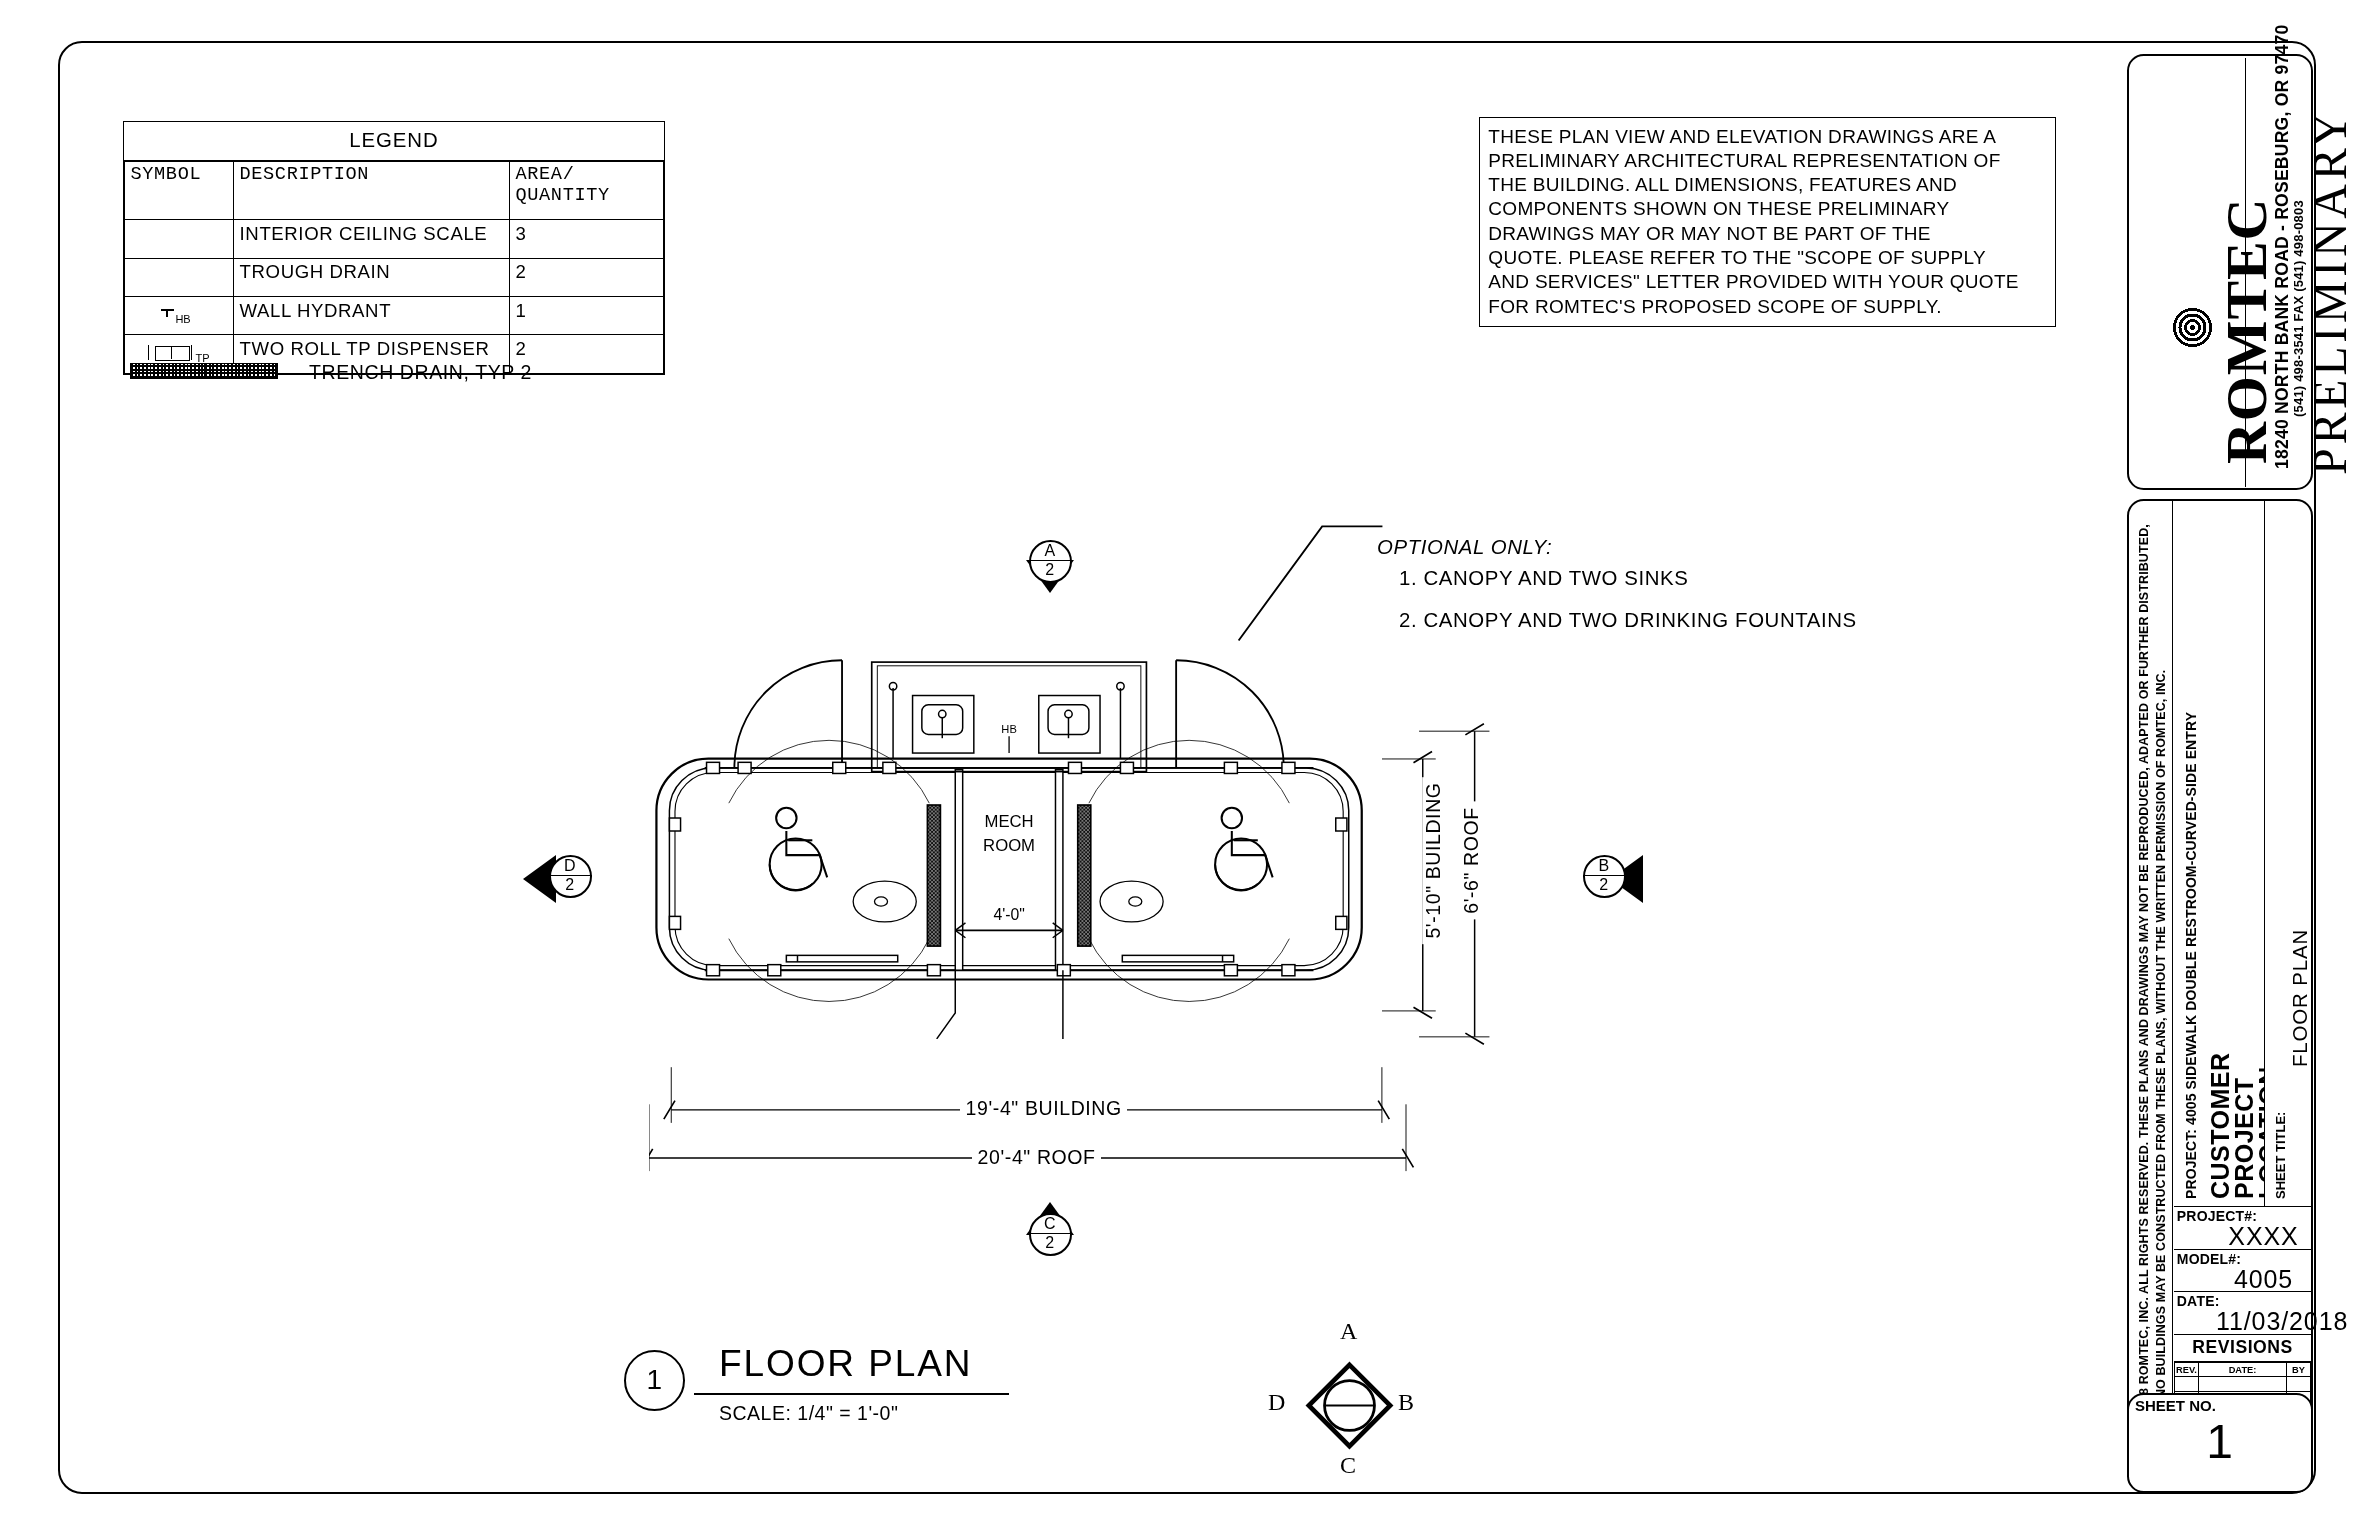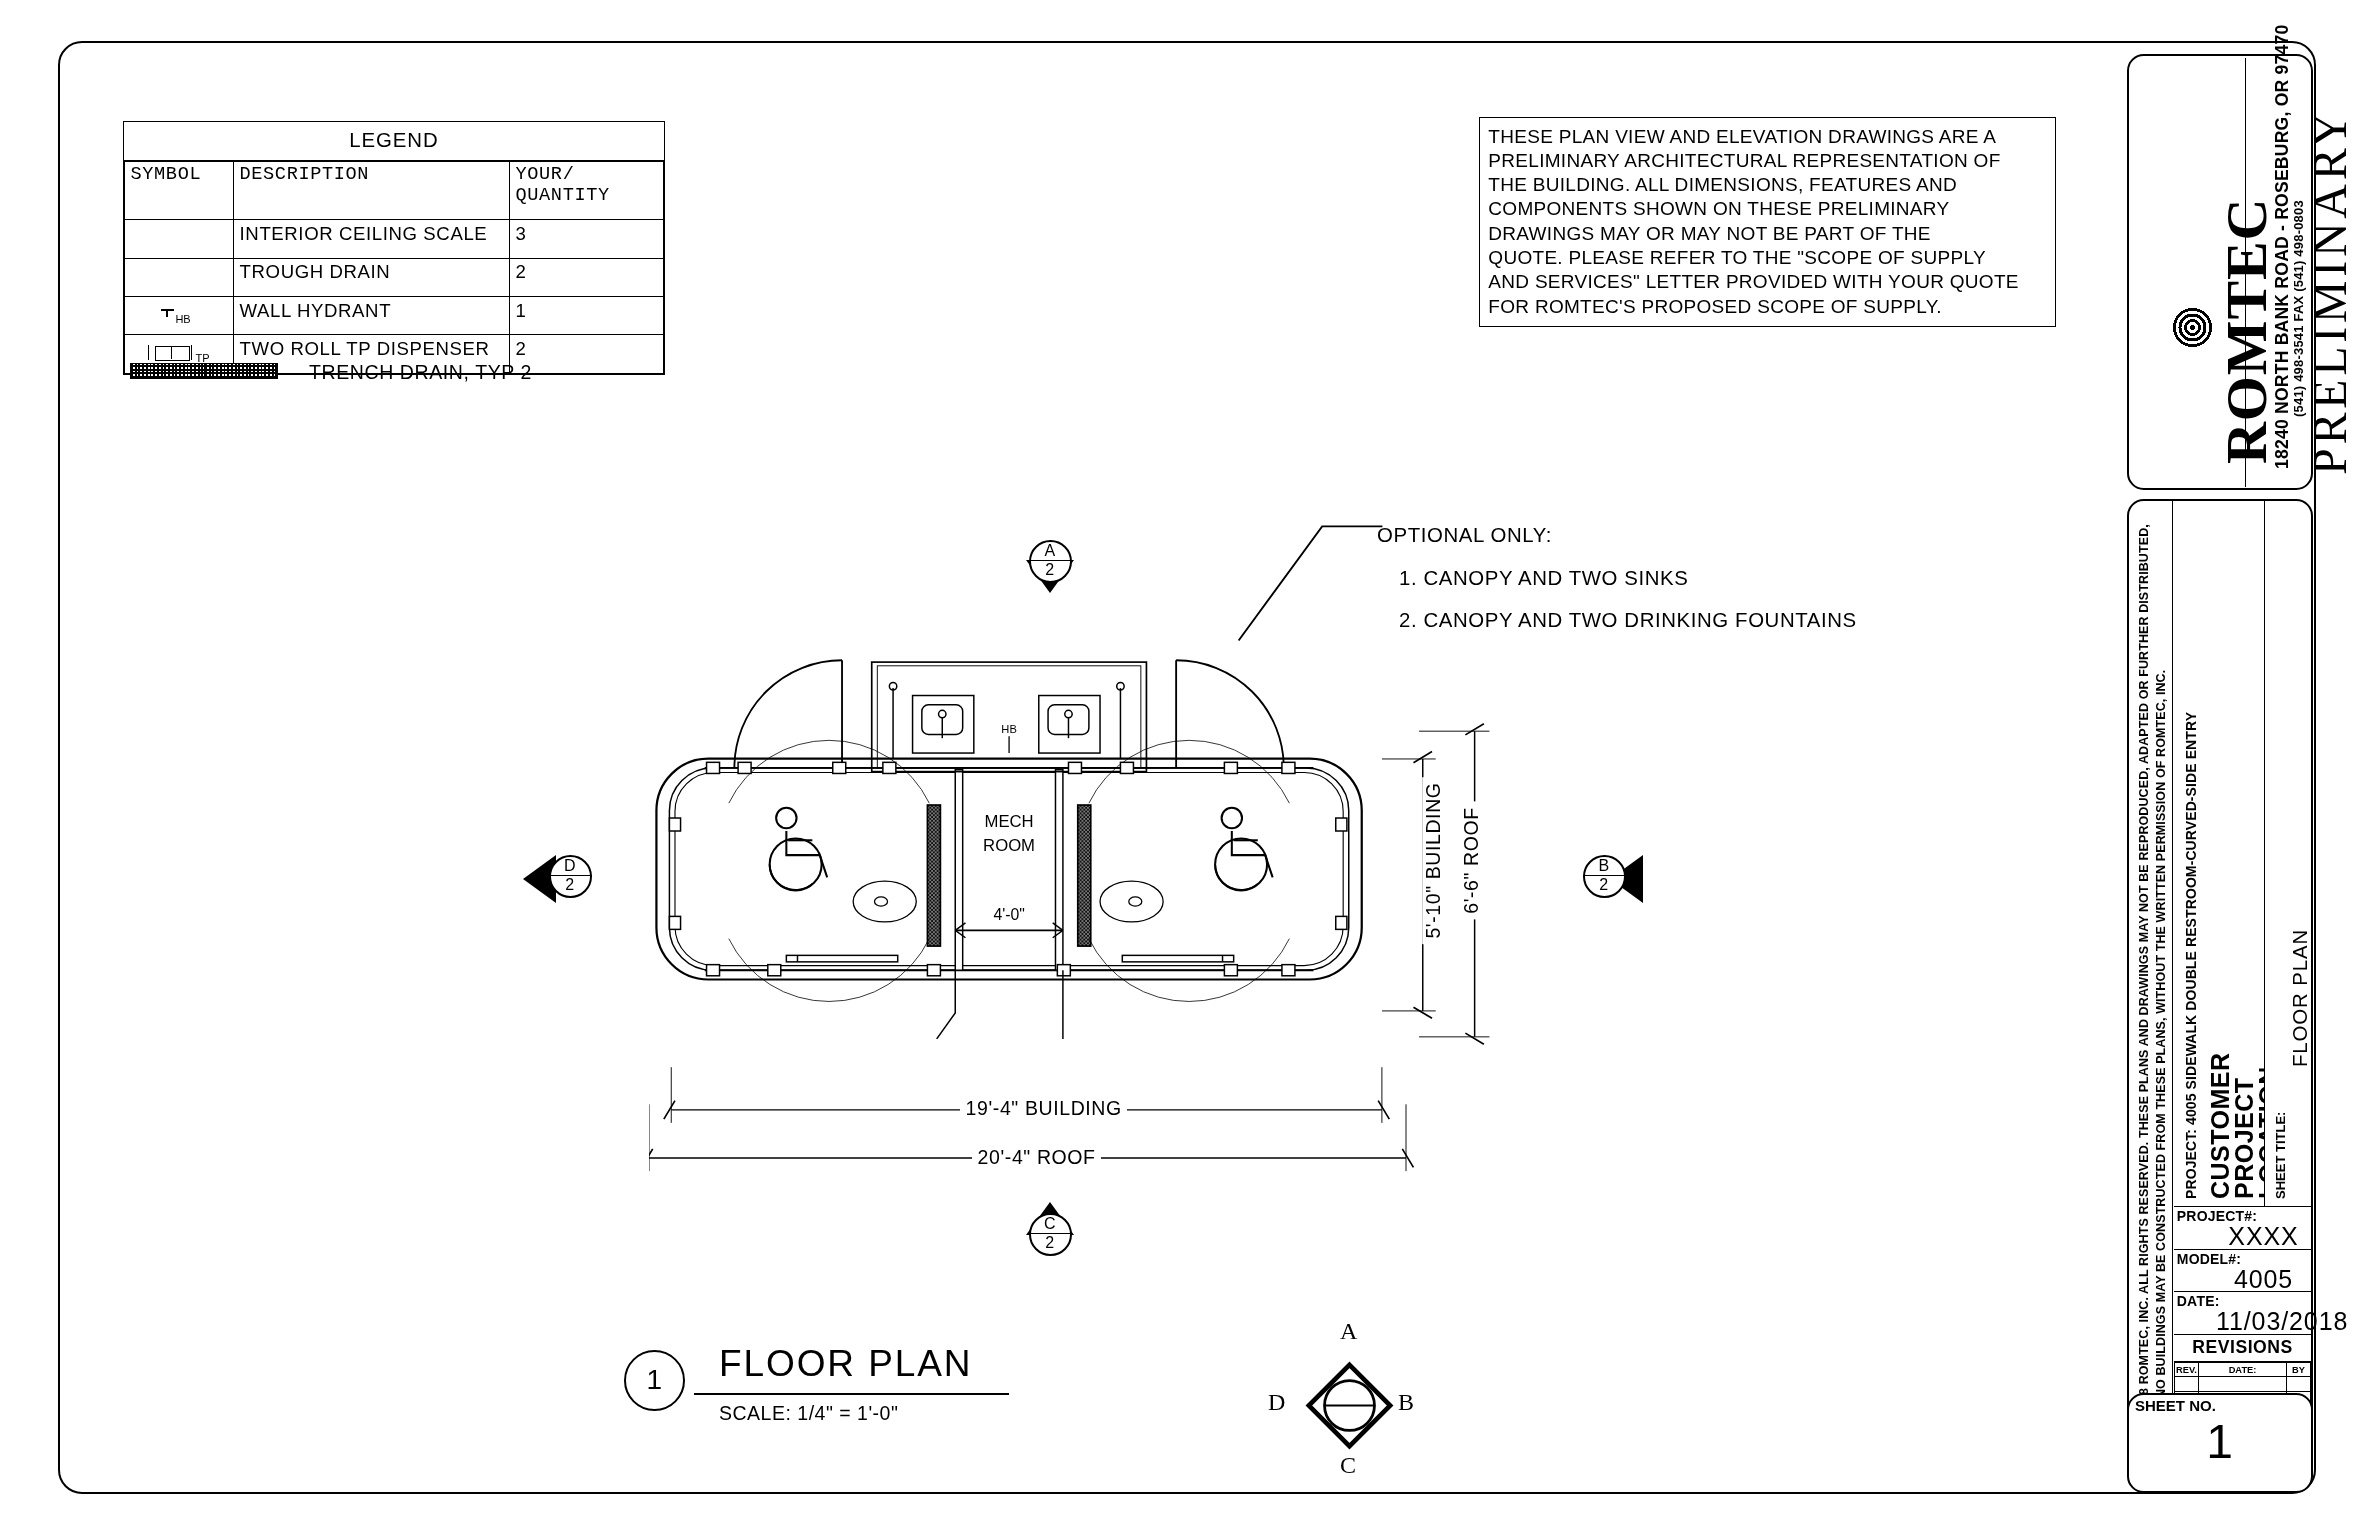--- a/index.html
+++ b/index.html
@@ -153,21 +153,21 @@
 
   
   #plan-title-num{position:absolute;left:624px;top:1350px;width:61px;height:61px;border:2.8px solid #000;border-radius:50%;box-sizing:border-box;
                   text-align:center;line-height:56px;font-size:28px;}
   #plan-title-txt{position:absolute;left:719px;top:1343px;font-size:37px;letter-spacing:1.9px;}
   #plan-title-rule{position:absolute;left:694px;top:1393px;width:315px;height:0;border-top:2.8px solid #000;}
   #plan-scale-txt{position:absolute;left:719px;top:1402px;font-size:19.5px;letter-spacing:0.5px;}
 
   
   #callout{position:absolute;left:1377px;top:525px;font-size:20.4px;line-height:1;letter-spacing:0.6px;}
-  #callout .l1{position:absolute;left:0;top:0;white-space:nowrap;}
+  #callout .l1{position:absolute;left:0;top:12px;white-space:nowrap;font-style:italic;}
   #callout .l2{position:absolute;left:22px;top:43px;white-space:nowrap;}
   #callout .l3{position:absolute;left:22px;top:85px;white-space:nowrap;}
 
   
   .dimlbl{position:absolute;font-size:19.5px;letter-spacing:0.6px;background:#fff;padding:0 5.6px;white-space:nowrap;}
   .dimlbl.v{transform-origin:center center;transform:rotate(-90deg);}
 
   svg{display:block;}
 </style>
 </head>
@@ -180,21 +180,21 @@
   <table>
     <colgroup>
         <col class="c1">
         <col class="c2">
         <col class="c3">
       </colgroup>
     <thead>
       <tr>
         <th class="cad">SYMBOL</th>
         <th class="cad">DESCRIPTION</th>
-        <th class="cad"><span>YOUR/</span><br><span>QUANTITY</span></th>
+        <th class="cad"><span>AREA/</span><br><span>QUANTITY</span></th>
       </tr>
     </thead>
     <tbody>
       <tr>
         <td class="sym"></td>
         <td class="cad">INTERIOR CEILING SCALE</td>
         <td class="cad">3</td>
       </tr>
       <tr>
         <td class="sym"></td>

